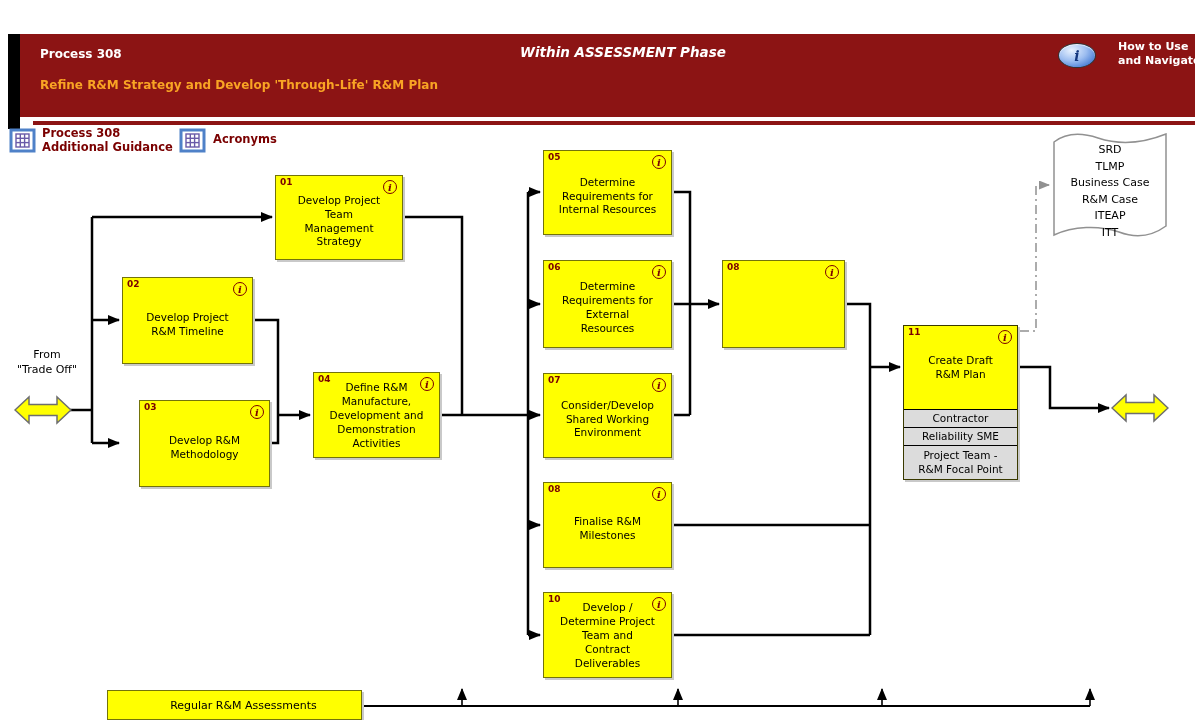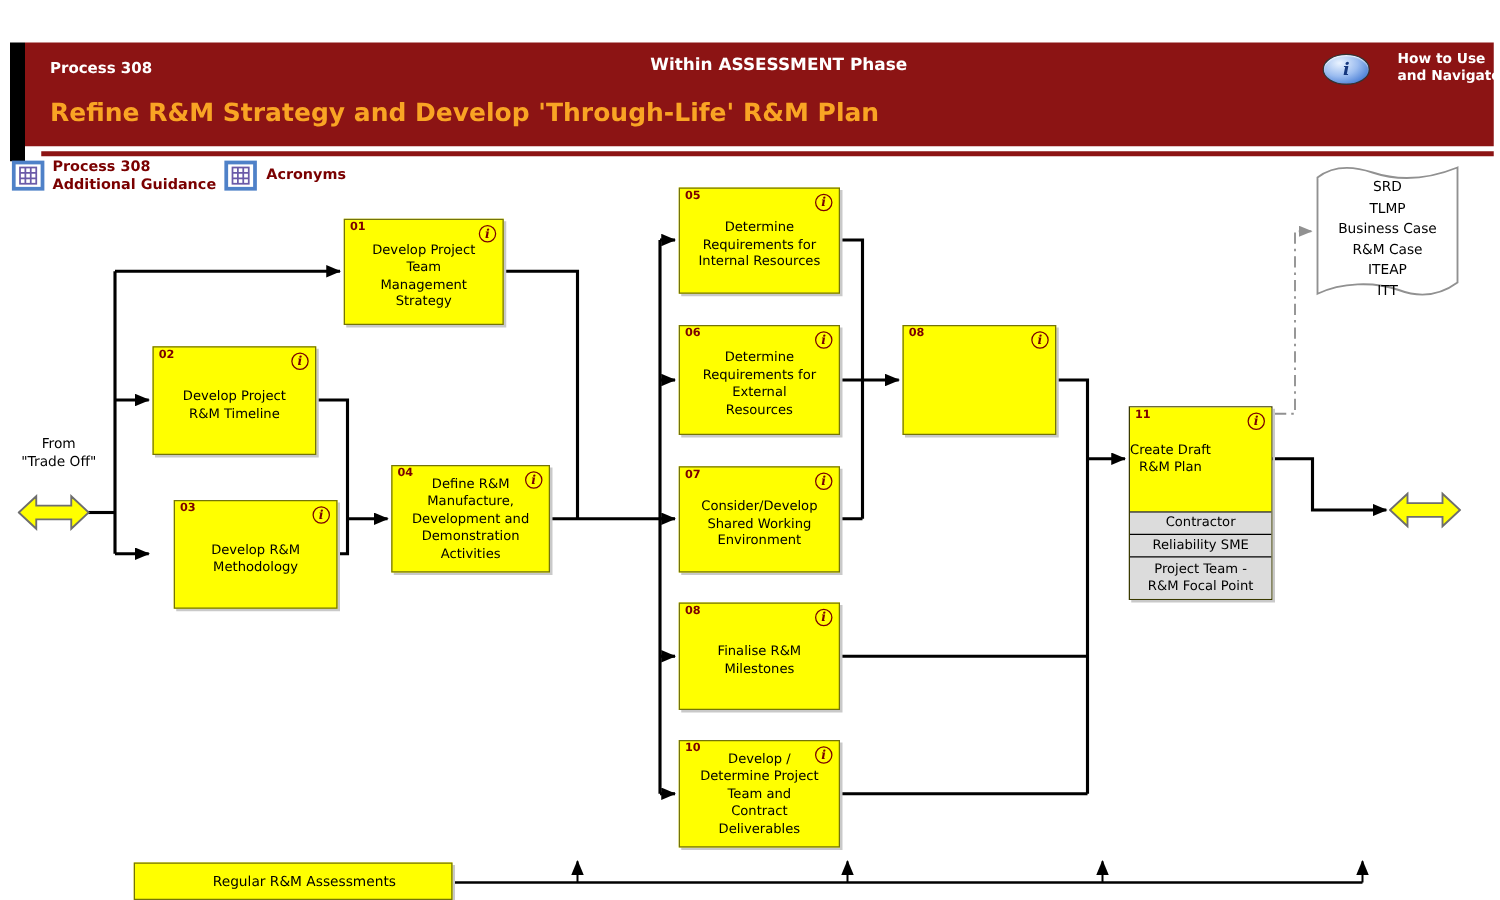--- a/index.html
+++ b/index.html
@@ -4,22 +4,22 @@
 <style>
   html,body{margin:0;padding:0;background:#fff;}
   #page{position:relative;width:1200px;height:720px;background:#fff;
         font-family:"DejaVu Sans","Liberation Sans",sans-serif;color:#000;overflow:hidden;margin-top:20px;}
 
   
   .black-bar{position:absolute;left:8px;top:14px;width:12px;height:95px;background:#000;}
   .header-bar{position:absolute;left:20px;top:14px;width:1175px;height:83px;background:#8C1414;}
   .process-label{position:absolute;left:20px;top:13px;font-size:12px;font-weight:bold;color:#fff;}
   .phase-label{position:absolute;left:383px;top:10px;width:440px;text-align:center;
-               font-size:13.5px;font-weight:bold;color:#fff;}
-  .page-title{position:absolute;left:20px;top:44px;font-size:20px;font-weight:bold;color:#F9A424;}
+               font-size:13.5px;font-weight:bold;color:#fff;font-style:italic;}
+  .page-title{position:absolute;left:20px;top:44px;font-size:12px;font-weight:bold;color:#F9A424;}
   .help-icon{position:absolute;left:1038px;top:9px;width:36px;height:23px;border-radius:50%;
              background:radial-gradient(ellipse at 35% 28%,#eaf3ff 0%,#9cbdf0 45%,#4a7fd6 80%,#2f5cb0 100%);
              border:1px solid #333;display:flex;align-items:center;justify-content:center;
              box-shadow:inset 0 1px 1px rgba(255,255,255,.8);}
   .help-icon span{color:#15377e;font:italic bold 14px "DejaVu Serif",serif;line-height:1;}
   .help-label{position:absolute;left:1098px;top:6px;width:100px;font-size:11px;font-weight:bold;
               color:#fff;white-space:pre-line;line-height:1.3;}
   .header-underline{position:absolute;left:33px;top:101px;width:1162px;height:4px;background:#8C1414;}
 
   
@@ -35,21 +35,21 @@
         box-shadow:2px 2px 0 #c9c9c9;box-sizing:border-box;}
   .bnum{position:absolute;top:1px;left:4px;font-size:9px;font-weight:bold;color:#7A0000;}
   .binfo{position:absolute;top:4px;right:5px;width:14px;height:14px;border:1.4px solid #7A0000;
          border-radius:50%;color:#7A0000;font:italic bold 10px "DejaVu Serif",serif;
          display:flex;align-items:center;justify-content:center;box-sizing:border-box;}
   .btitle{width:100%;padding:10px 2px 2px;}
   
   .b11{position:absolute;left:903px;top:305px;width:115px;border:1.6px solid #3a3a00;
        box-sizing:border-box;box-shadow:2px 2px 0 #c9c9c9;}
   .b11-top{position:relative;height:83px;background:#FFFF00;display:flex;align-items:center;
-           justify-content:flex-start;text-align:center;font-size:10.5px;line-height:1.32;white-space:pre-line;}
+           justify-content:center;text-align:center;font-size:10.5px;line-height:1.32;white-space:pre-line;}
   .role-row{background:#DCDCDC;border-top:1.6px solid #000;display:flex;align-items:center;
             justify-content:center;text-align:center;font-size:10.5px;line-height:1.25;white-space:pre-line;}
 
   
   .flow-label{position:absolute;font-size:11px;text-align:center;white-space:pre-line;line-height:1.35;}
   .assessments-box{position:absolute;left:107px;top:670px;width:255px;height:30px;background:#FFFF00;
                    border:1.6px solid #73730A;display:flex;align-items:center;justify-content:center;
                    font-size:11px;box-shadow:2px 2px 0 #c9c9c9;box-sizing:border-box;padding-left:18px;}
   .doc-text{position:absolute;left:1053px;top:122px;width:114px;text-align:center;}
   .doc-text div{font-size:11px;line-height:16.5px;}

